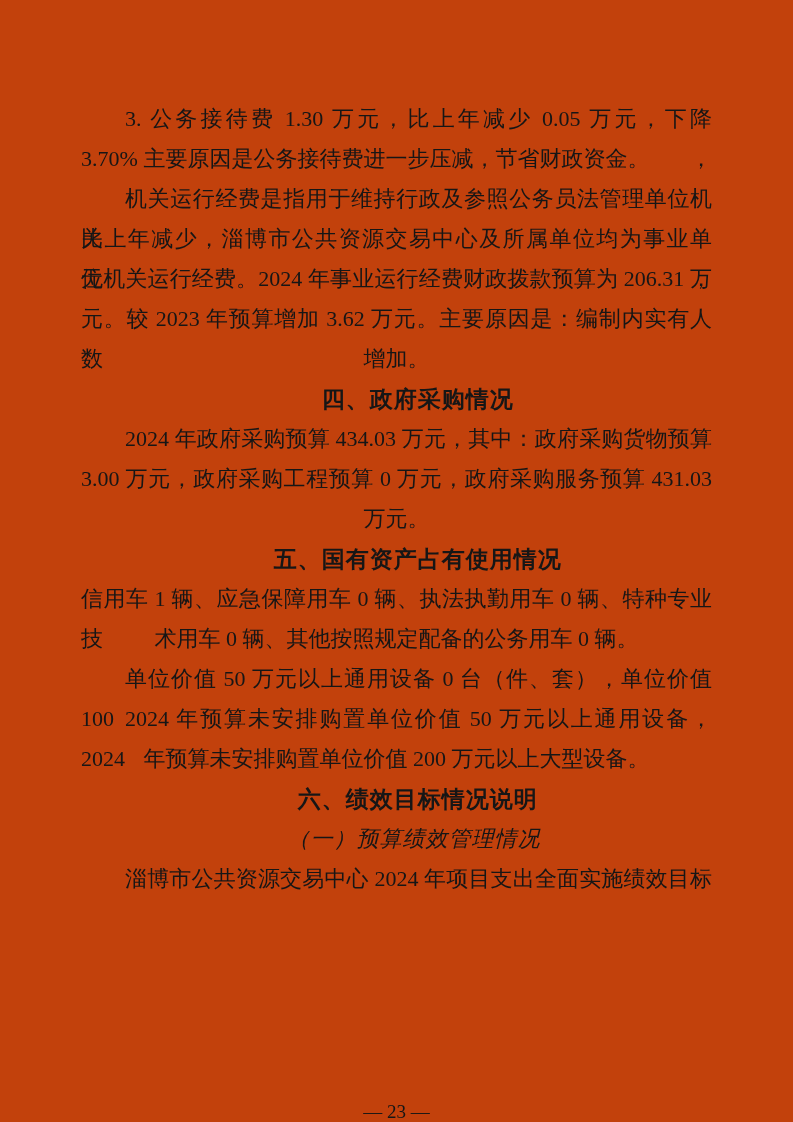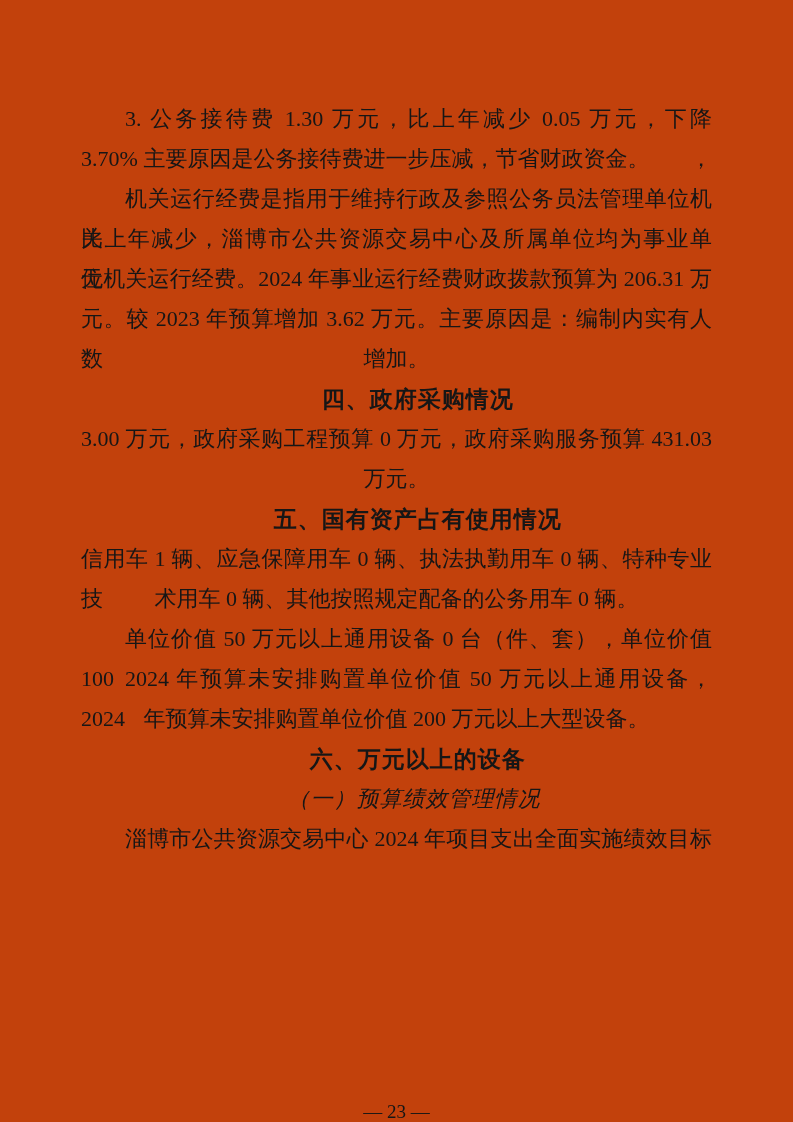--- a/index.html
+++ b/index.html
@@ -68,28 +68,29 @@
 <div class="page">
   <div class="content">
     <p class="line body indent fill">3. 公务接待费 1.30 万元，比上年减少 0.05 万元，下降 3.70%，</p>
     <p class="line body">主要原因是公务接待费进一步压减，节省财政资金。</p>
     <p class="line body indent fill">机关运行经费是指用于维持行政及参照公务员法管理单位机关</p>
     <p class="line body fill">比上年减少，淄博市公共资源交易中心及所属单位均为事业单位，</p>
     <p class="line body fill">无机关运行经费。2024 年事业运行经费财政拨款预算为 206.31 万</p>
     <p class="line body fill">元。较 2023 年预算增加 3.62 万元。主要原因是：编制内实有人数</p>
     <p class="line body">增加。</p>
     <p class="line heading">四、政府采购情况</p>
+    <p class="line body indent fill">2024 年政府采购预算 434.03 万元，其中：政府采购货物预算</p>
     <p class="line body fill">3.00 万元，政府采购工程预算 0 万元，政府采购服务预算 431.03</p>
     <p class="line body">万元。</p>
     <p class="line heading">五、国有资产占有使用情况</p>
     <p class="line body fill">信用车 1 辆、应急保障用车 0 辆、执法执勤用车 0 辆、特种专业技</p>
     <p class="line body">术用车 0 辆、其他按照规定配备的公务用车 0 辆。</p>
     <p class="line body indent fill">单位价值 50 万元以上通用设备 0 台（件、套），单位价值 100</p>
     <p class="line body indent fill">2024 年预算未安排购置单位价值 50 万元以上通用设备，2024</p>
     <p class="line body">年预算未安排购置单位价值 200 万元以上大型设备。</p>
-    <p class="line heading">六、万元以上的设备</p>
+    <p class="line heading">六、绩效目标情况说明</p>
     <p class="line subheading">（一）预算绩效管理情况</p>
     <p class="line body indent fill">淄博市公共资源交易中心 2024 年项目支出全面实施绩效目标</p>
   </div>
   <div class="footer">
     <span>— 23 —</span>
   </div>
 </div>
 
 </body></html>

